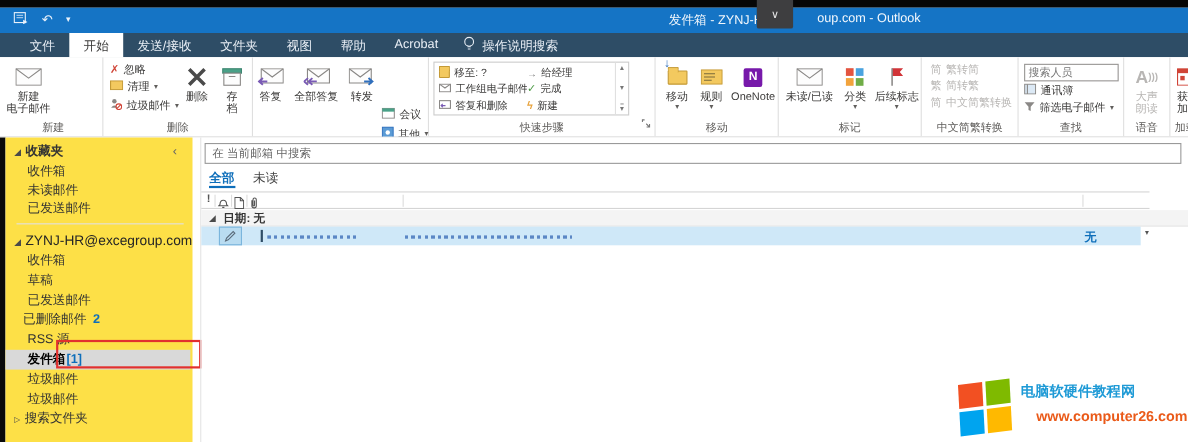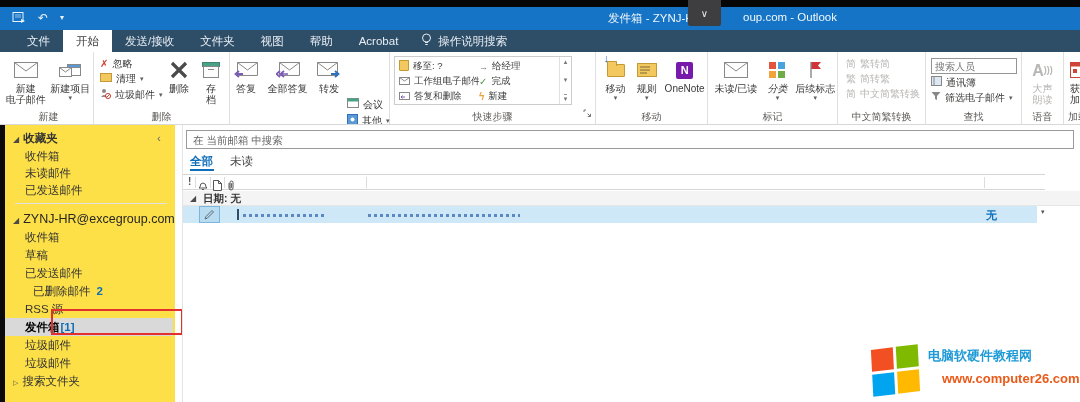--- a/index.html
+++ b/index.html
@@ -137,32 +137,20 @@
       <div class="rcontent">
         <div class="rbtn" style="width:44px;">
           <span class="ico">
             <svg width="24" height="16" viewBox="0 0 24 16">
                 <rect x="0.5" y="0.5" width="23" height="15" fill="#fdfdfd" stroke="#8a8886"></rect>
                 <path d="M0.5 0.5 L12 9 L23.5 0.5" fill="none" stroke="#8a8886"></path>
               </svg>
           </span>
           <span>新建</span>
           <span>电子邮件</span>
-        </div>
-        <div class="rbtn" style="width:46px;">
-          <span class="ico">
-            <svg width="22" height="16" viewBox="0 0 22 16">
-                <rect x="8.5" y="2.5" width="13" height="11" fill="#fff" stroke="#8a8886"></rect>
-                <rect x="8.5" y="2.5" width="13" height="3" fill="#5b9bd5" stroke="#8a8886"></rect>
-                <rect x="0.5" y="5.5" width="12" height="9" fill="#fdfdfd" stroke="#8a8886"></rect>
-                <path d="M0.5 5.5 L6.5 10 L12.5 5.5" fill="none" stroke="#8a8886"></path>
-              </svg>
-          </span>
-          <span>新建项目</span>
-          <span class="car">▾</span>
         </div>
       </div>
       <div class="glabel">新建</div>
     </div>
 
     <div class="rgroup" style="width:136px;">
       <div class="rcontent">
         <div class="smcol" style="width:68px;">
           <div class="smbtn">
             <span class="arr reddish" style="font-size:10px;">✗</span>
@@ -346,21 +334,21 @@
       <div class="rcontent" style="padding-left:2px;">
         <div class="rbtn" style="width:52px;">
           <span class="ico">
             <svg width="24" height="16" viewBox="0 0 24 16">
                 <rect x="0.5" y="0.5" width="23" height="15" fill="#fdfdfd" stroke="#8a8886"></rect>
                 <path d="M0.5 0.5 L12 9 L23.5 0.5" fill="none" stroke="#8a8886"></path>
               </svg>
           </span>
           <span>未读/已读</span>
         </div>
-        <div class="rbtn" style="width:32px;font-style:italic;">
+        <div class="rbtn" style="width:32px;">
           <span class="ico">
               <span class="catgrid">
                 <i style="background:#e3543f"></i>
                 <i style="background:#4aa3df"></i>
                 <i style="background:#f2a33c"></i>
                 <i style="background:#70ad47"></i>
               </span>
             </span>
           <span>分类</span>
           <span class="car">▾</span>
@@ -469,21 +457,21 @@
 
       <div class="list-divider" style="top:78px;"></div>
 
       <div class="side-row" style="top:84px; left:8px; font-size:12.5px; height:20px; line-height:20px; color:#262626;">
         <span class="tri">◢</span><span>ZYNJ-HR@excegroup.com</span>
       </div>
 
       <div class="side-row" style="top:103px; left:20px;">收件箱</div>
       <div class="side-row" style="top:121px; left:20px;">草稿</div>
       <div class="side-row" style="top:139px; left:20px;">已发送邮件</div>
-      <div class="side-row" style="top:157px; left:28px;">
+      <div class="side-row" style="top:157px; left:16px;">
         <span>已删除邮件</span><span class="cnt">2</span>
       </div>
       <div class="side-row" style="top:175px; left:20px;">RSS 源</div>
       <div class="side-row" style="top:193px; left:20px; font-weight:bold; color:#000;">
         <span>发件箱</span><span class="cnt" style="margin-left:1px;">[1]</span>
       </div>
       <div class="side-row" style="top:211px; left:20px;">垃圾邮件</div>
       <div class="side-row" style="top:229px; left:20px;">垃圾邮件</div>
       <div class="side-row" style="top:247px; left:8px;">
         <span class="tri" style="font-size:7px;">▷</span><span>搜索文件夹</span>

